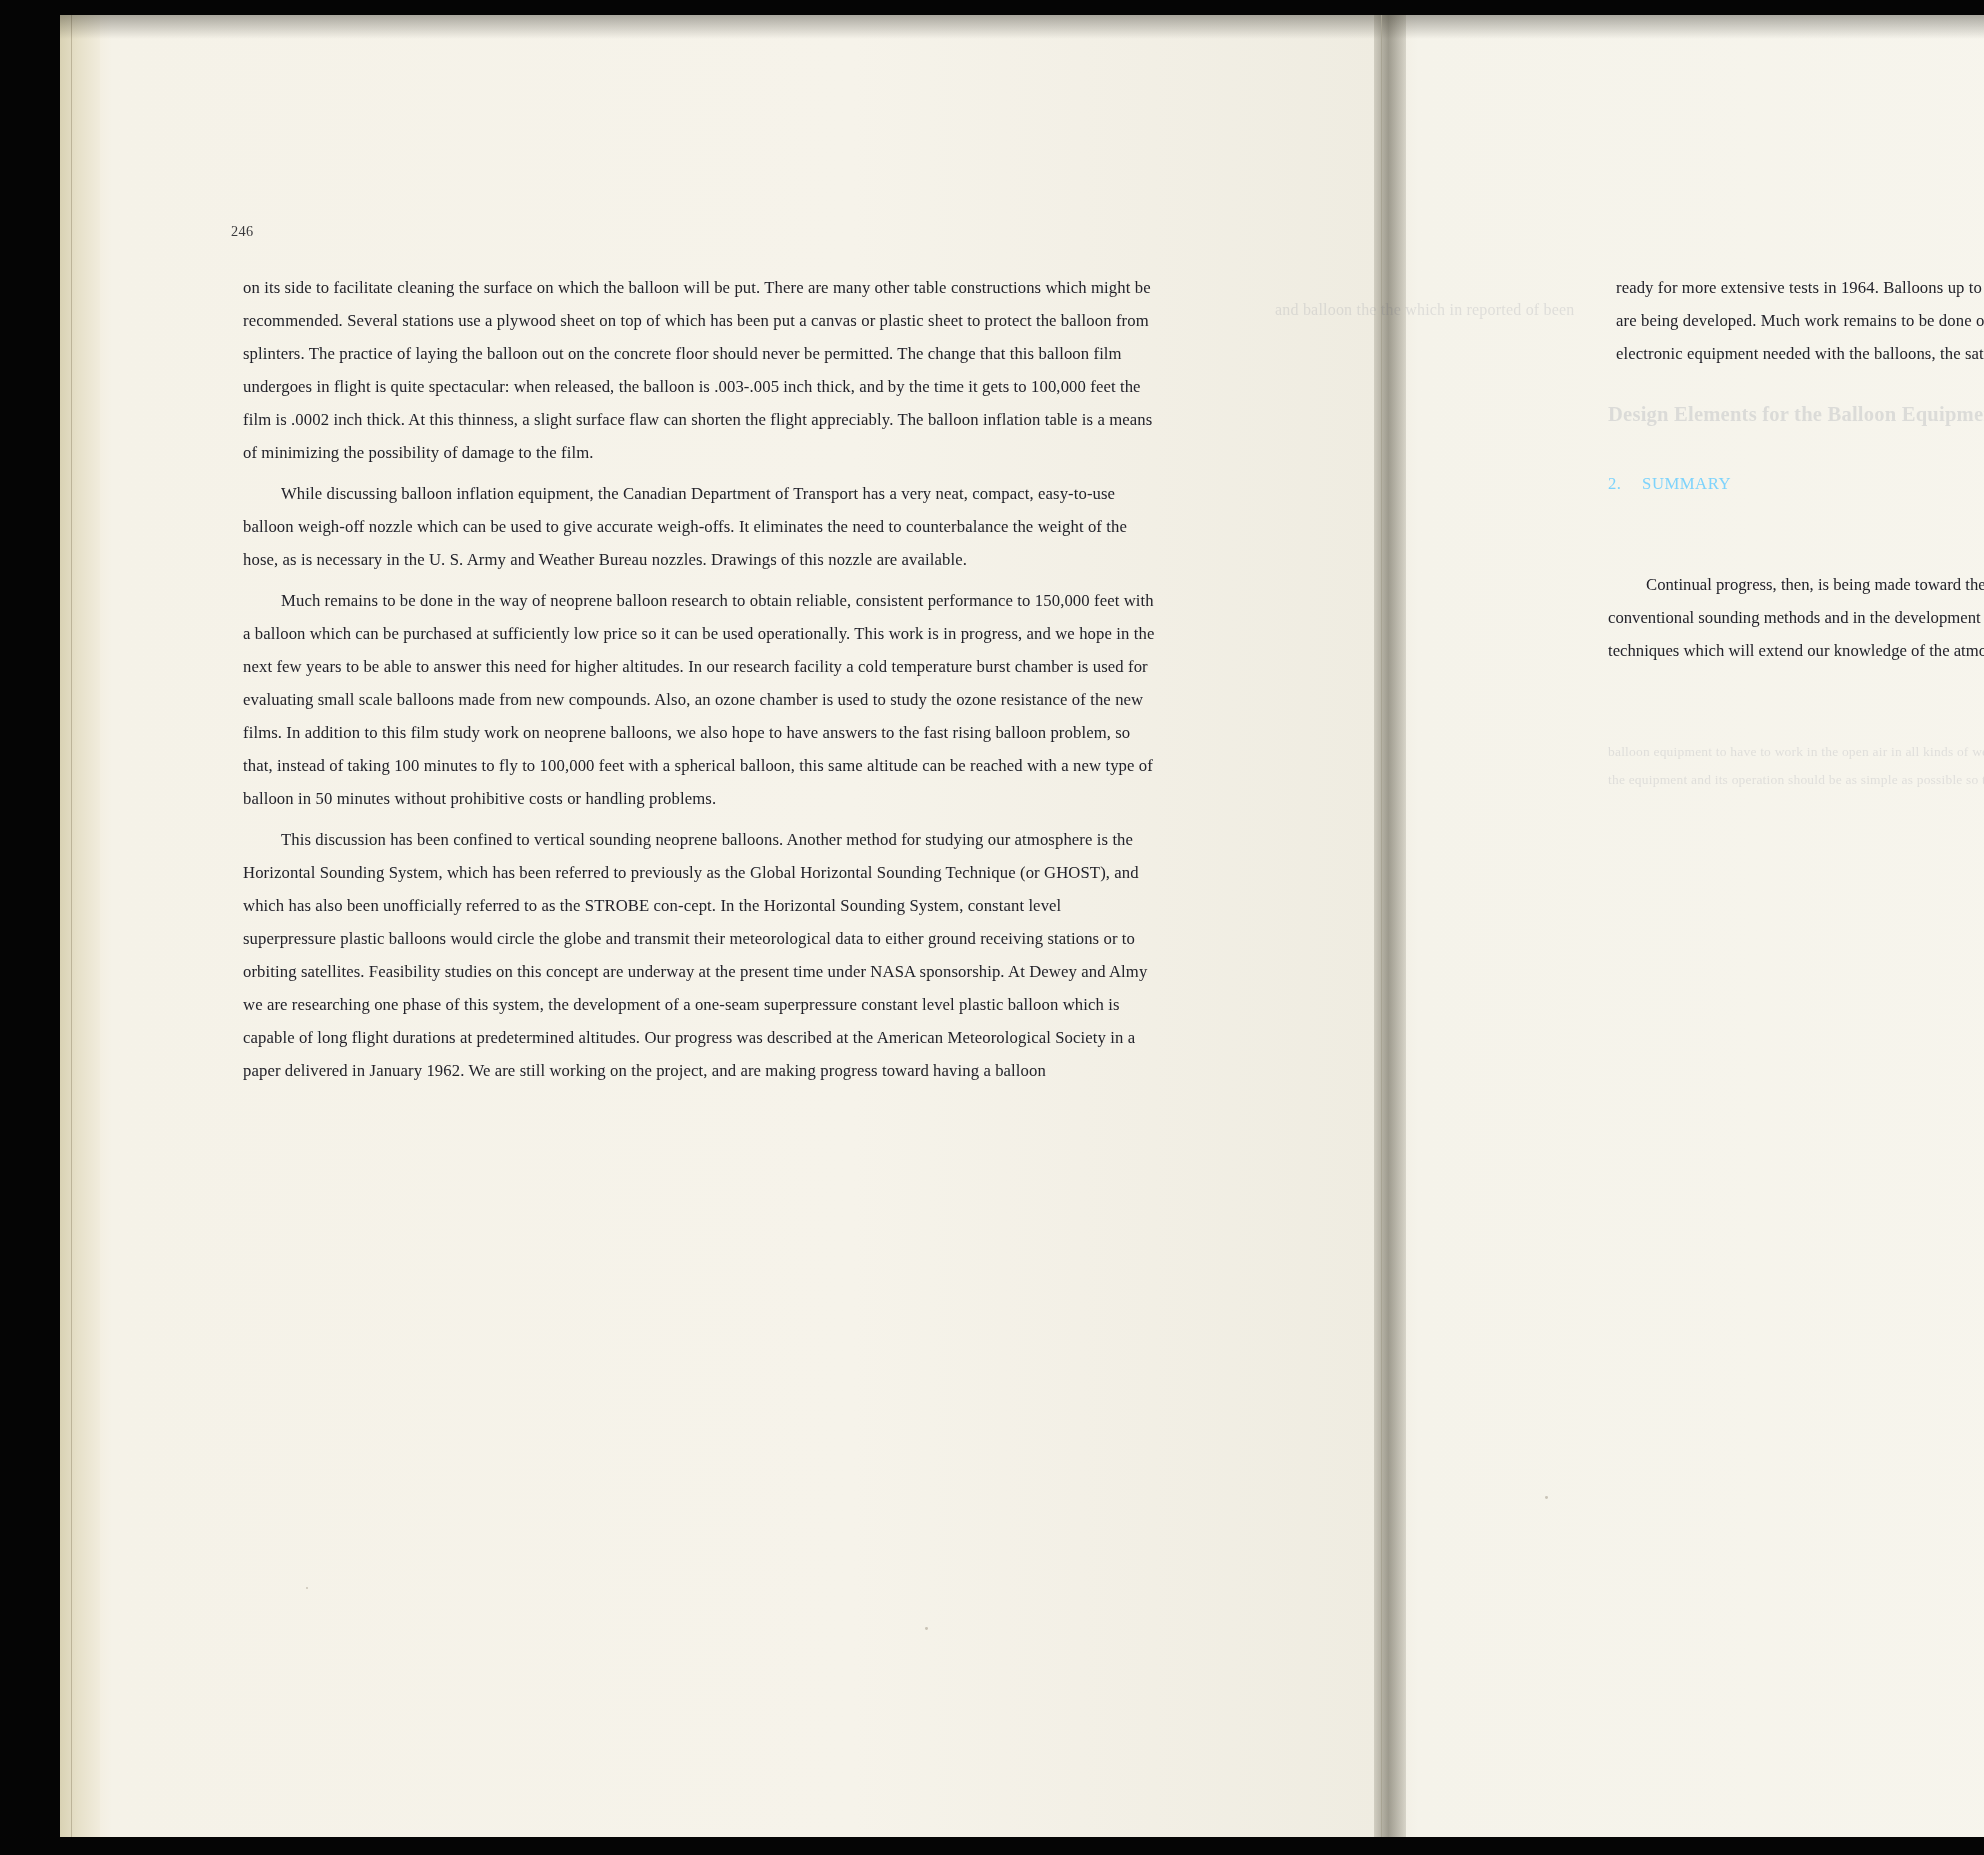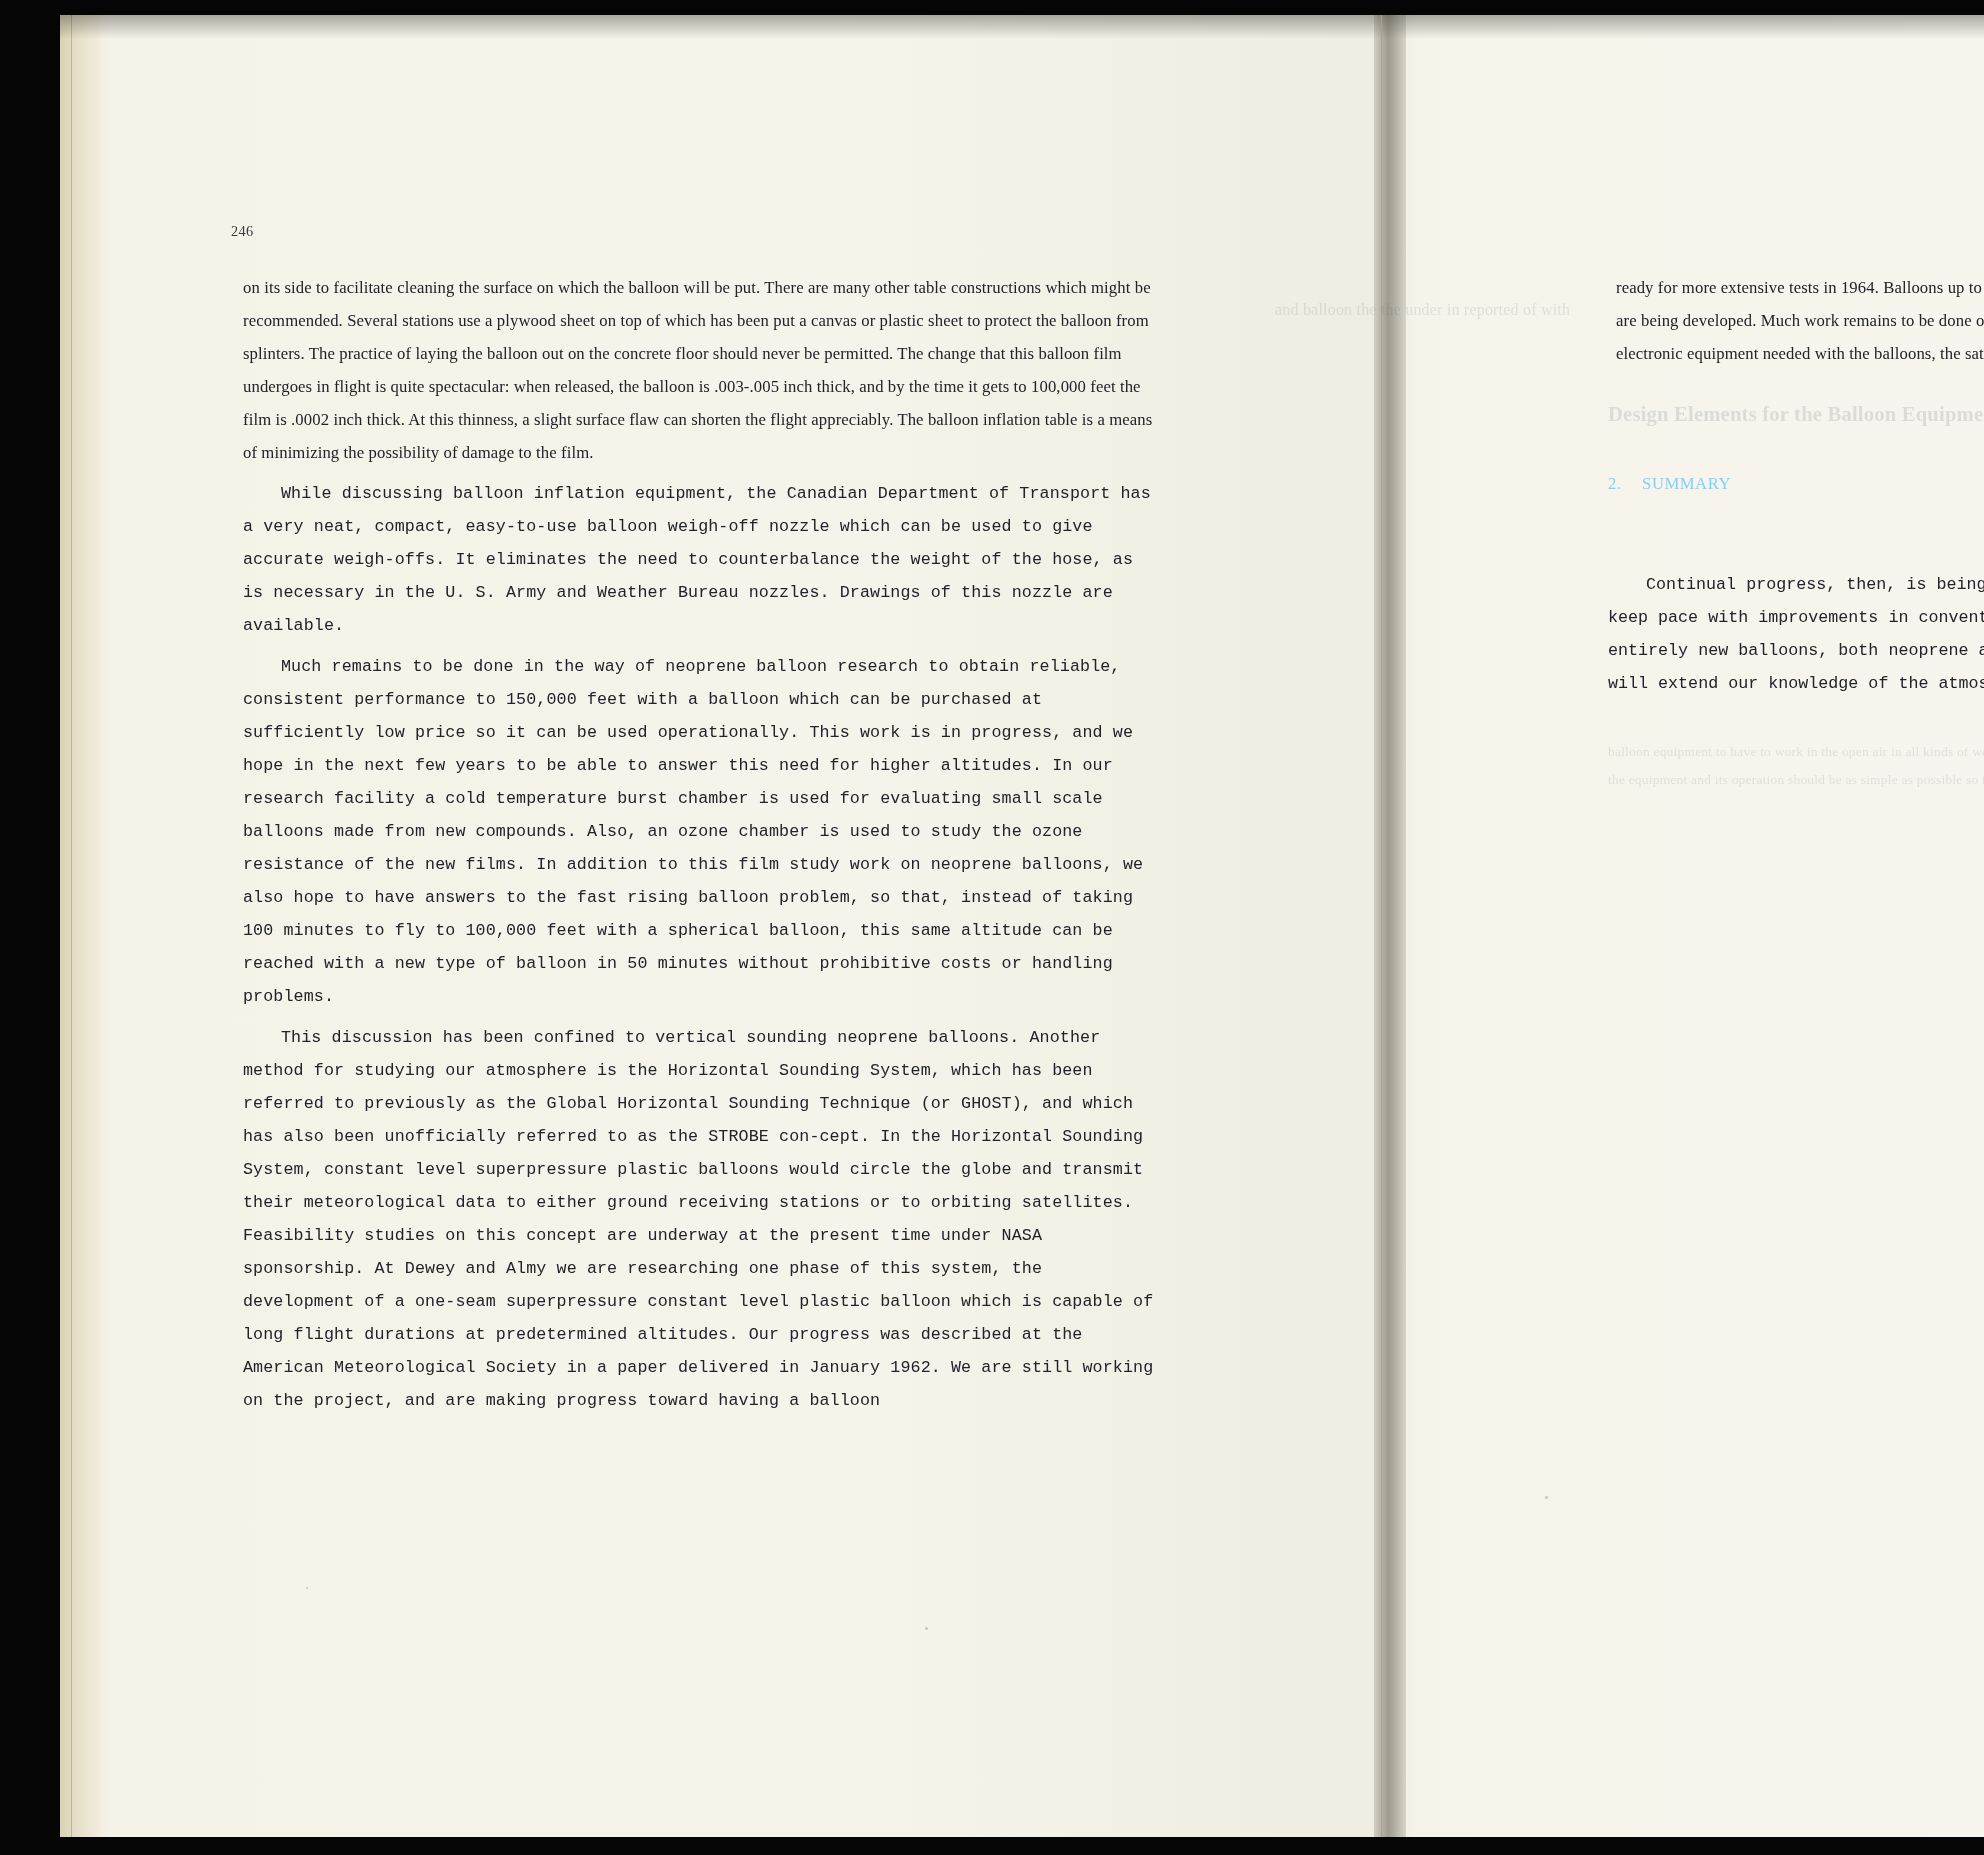--- a/index.html
+++ b/index.html
@@ -90,21 +90,21 @@
   .textblock {
     position: absolute;
     color: #22222a;
     font-size: 16.7px;
     line-height: 33px;
     letter-spacing: 0.1px;
   }
   .textblock p {
     margin: 8px;
   }
-  .indent { text-indent: 38px; font-family: Liberation Mono, monospace; }
+  .indent { text-indent: 38px; }
 
   .tb-left {
     left: 175px;
     top: 248px;
     width: 929px;
   }
   .tb-right {
     left: 1548px;
     top: 248px;
     width: 909px;
@@ -174,21 +174,21 @@
     </div>
 
     <div class="page page-right">
       <div class="shadow-top"></div>
 
       <div class="speck" style="left:163px; top:1481px; width:2.8px; height:2.8px;"></div>
     </div>
 
     <div class="gutter"></div>
 
-    <div class="showthrough st-a">and balloon the the under in reported of with</div>
+    <div class="showthrough st-a">and balloon the the which in reported of been</div>
     <div class="showthrough st-b">Design Elements for the Balloon Equipment</div>
     <div class="showthrough st-c">balloon equipment to have to work in the open air in all kinds of weather and in all seasons of the year, at most stations in the world. the design of the equipment and its operation should be as simple as possible so that it can be used by men with a minimum of training.</div>
 
     <div class="textblock tb-right">
       <p>ready for more extensive tests in 1964.   Balloons up to 15 feet in diameter and capable of carrying a two pound load to 70,000 feet are being developed.   Much work remains to be done on equipment for the GHOST System - on the plastic balloons themselves, the electronic equipment needed with the balloons, the satellites, and the read-out stations.</p>
     </div>
 
     <div class="section-head">
       <span class="num">2.</span><span>SUMMARY</span>
     </div>

